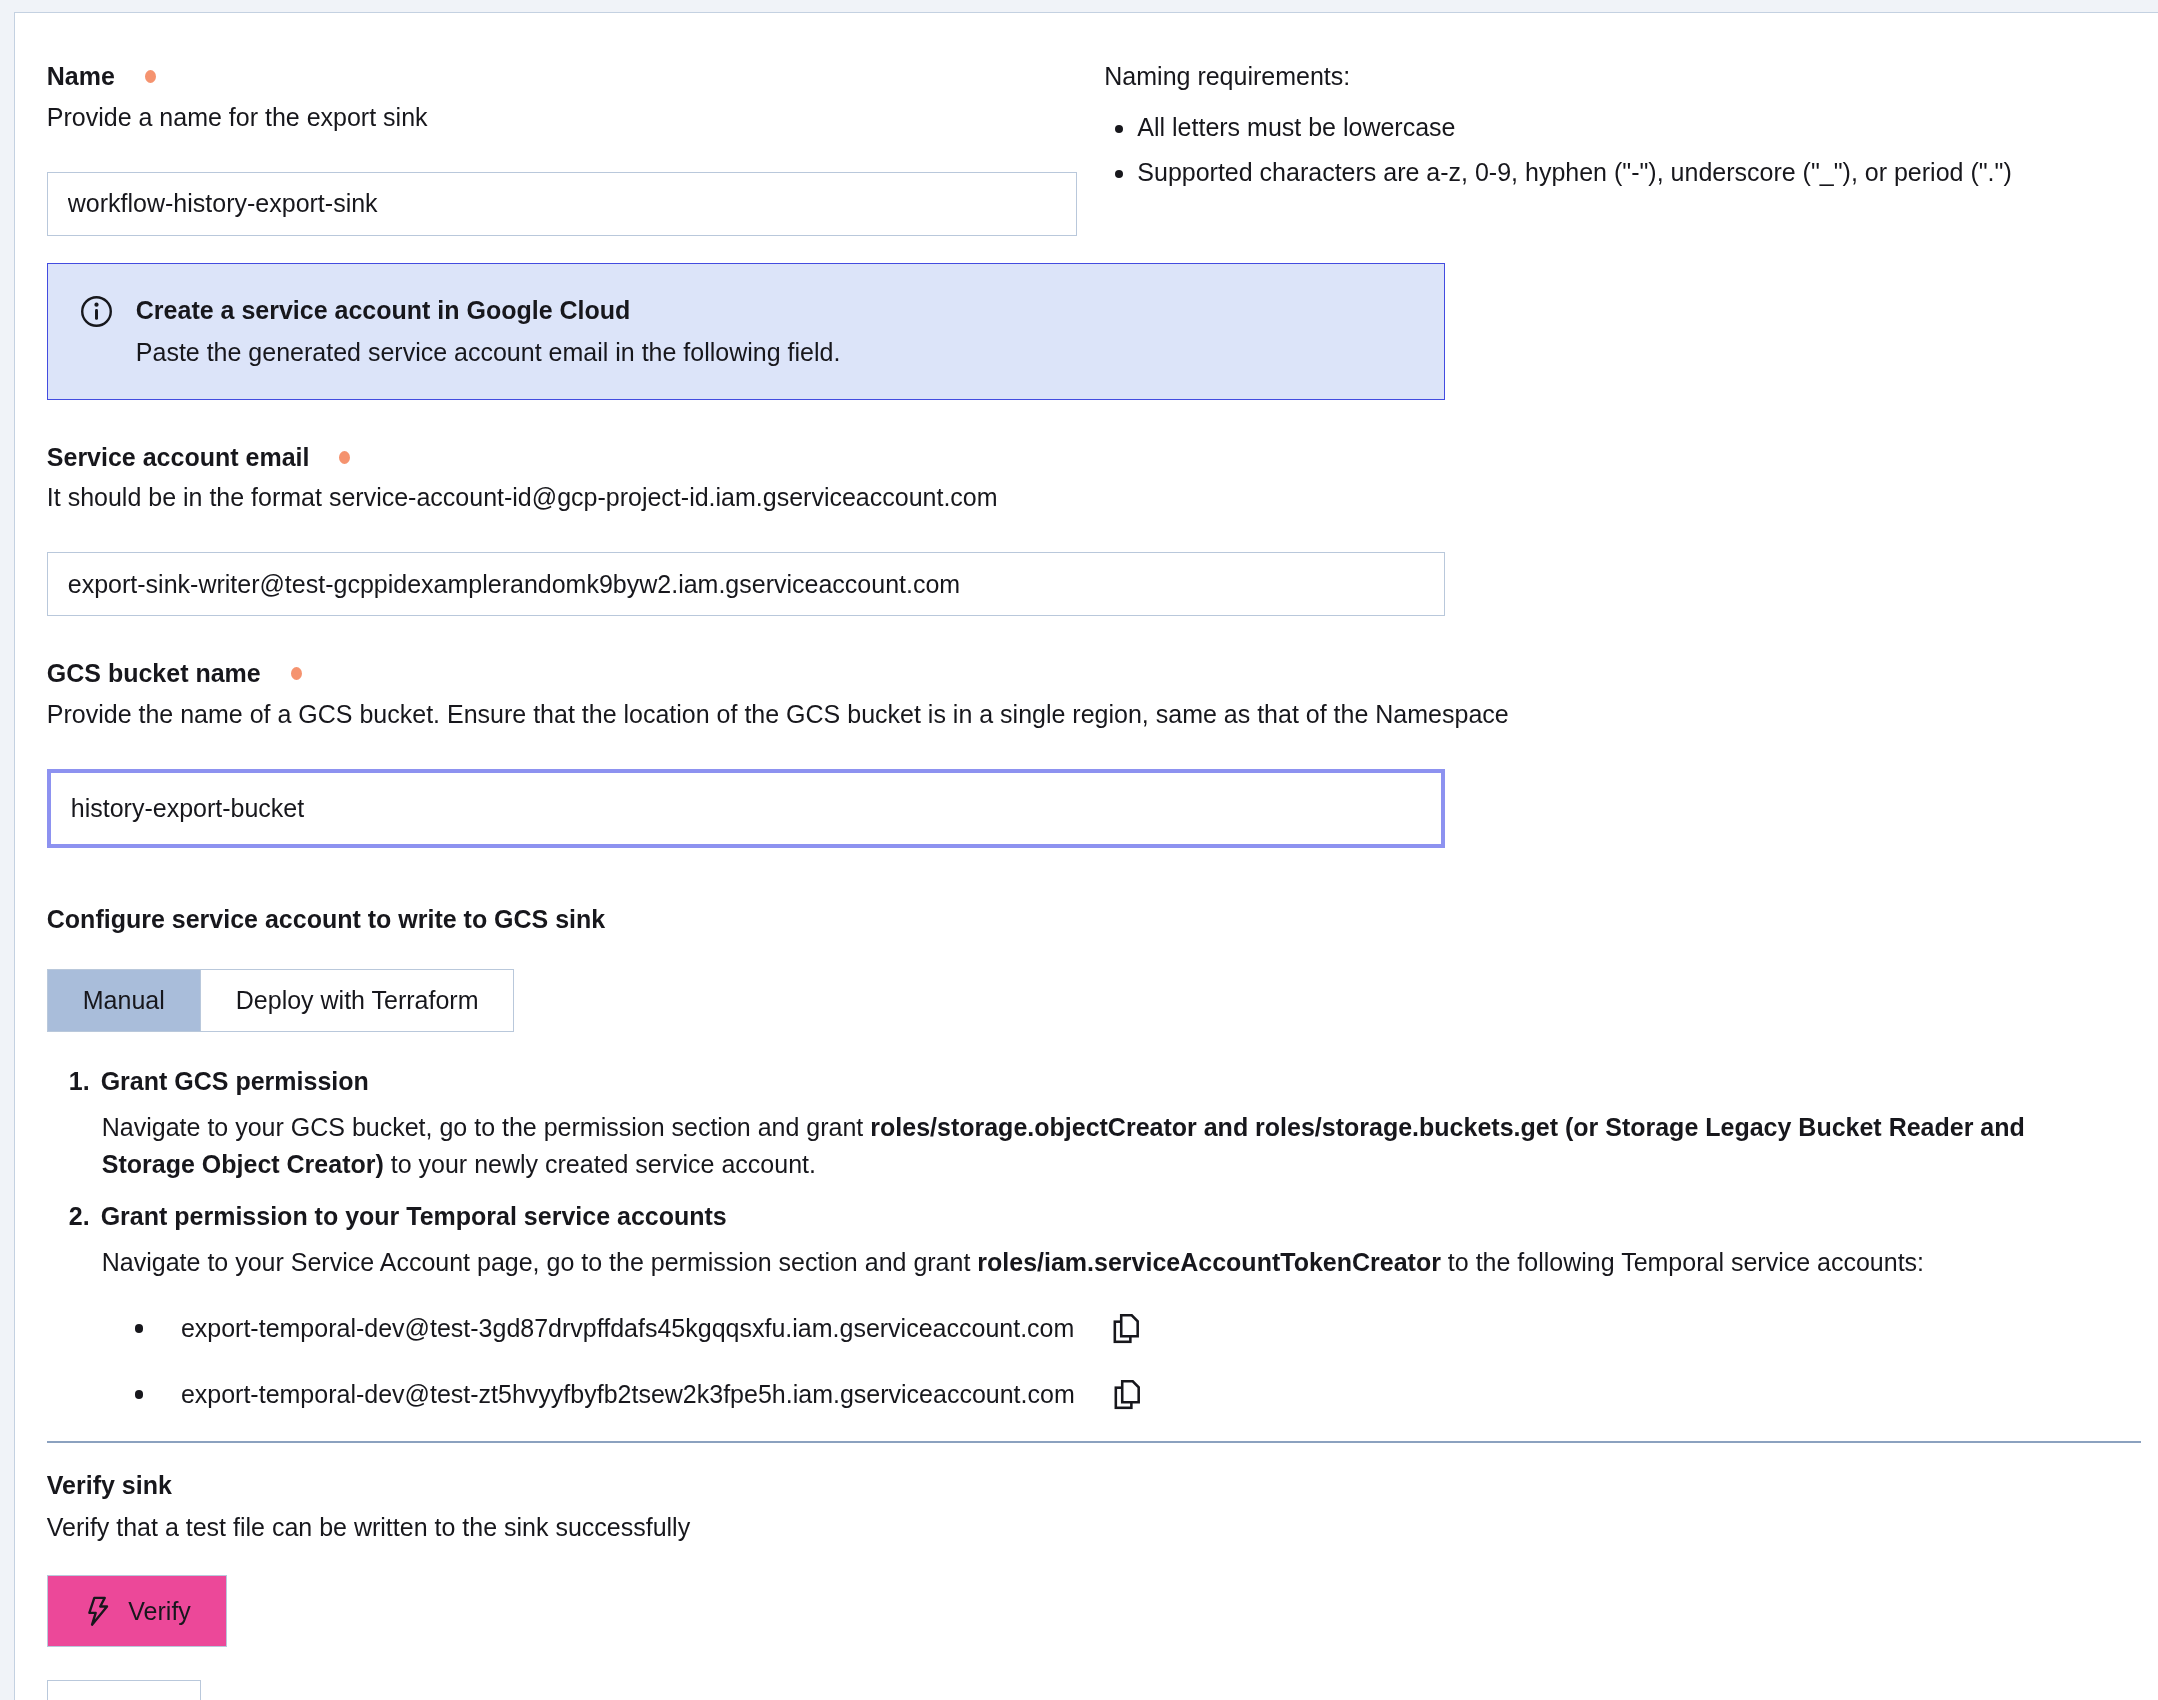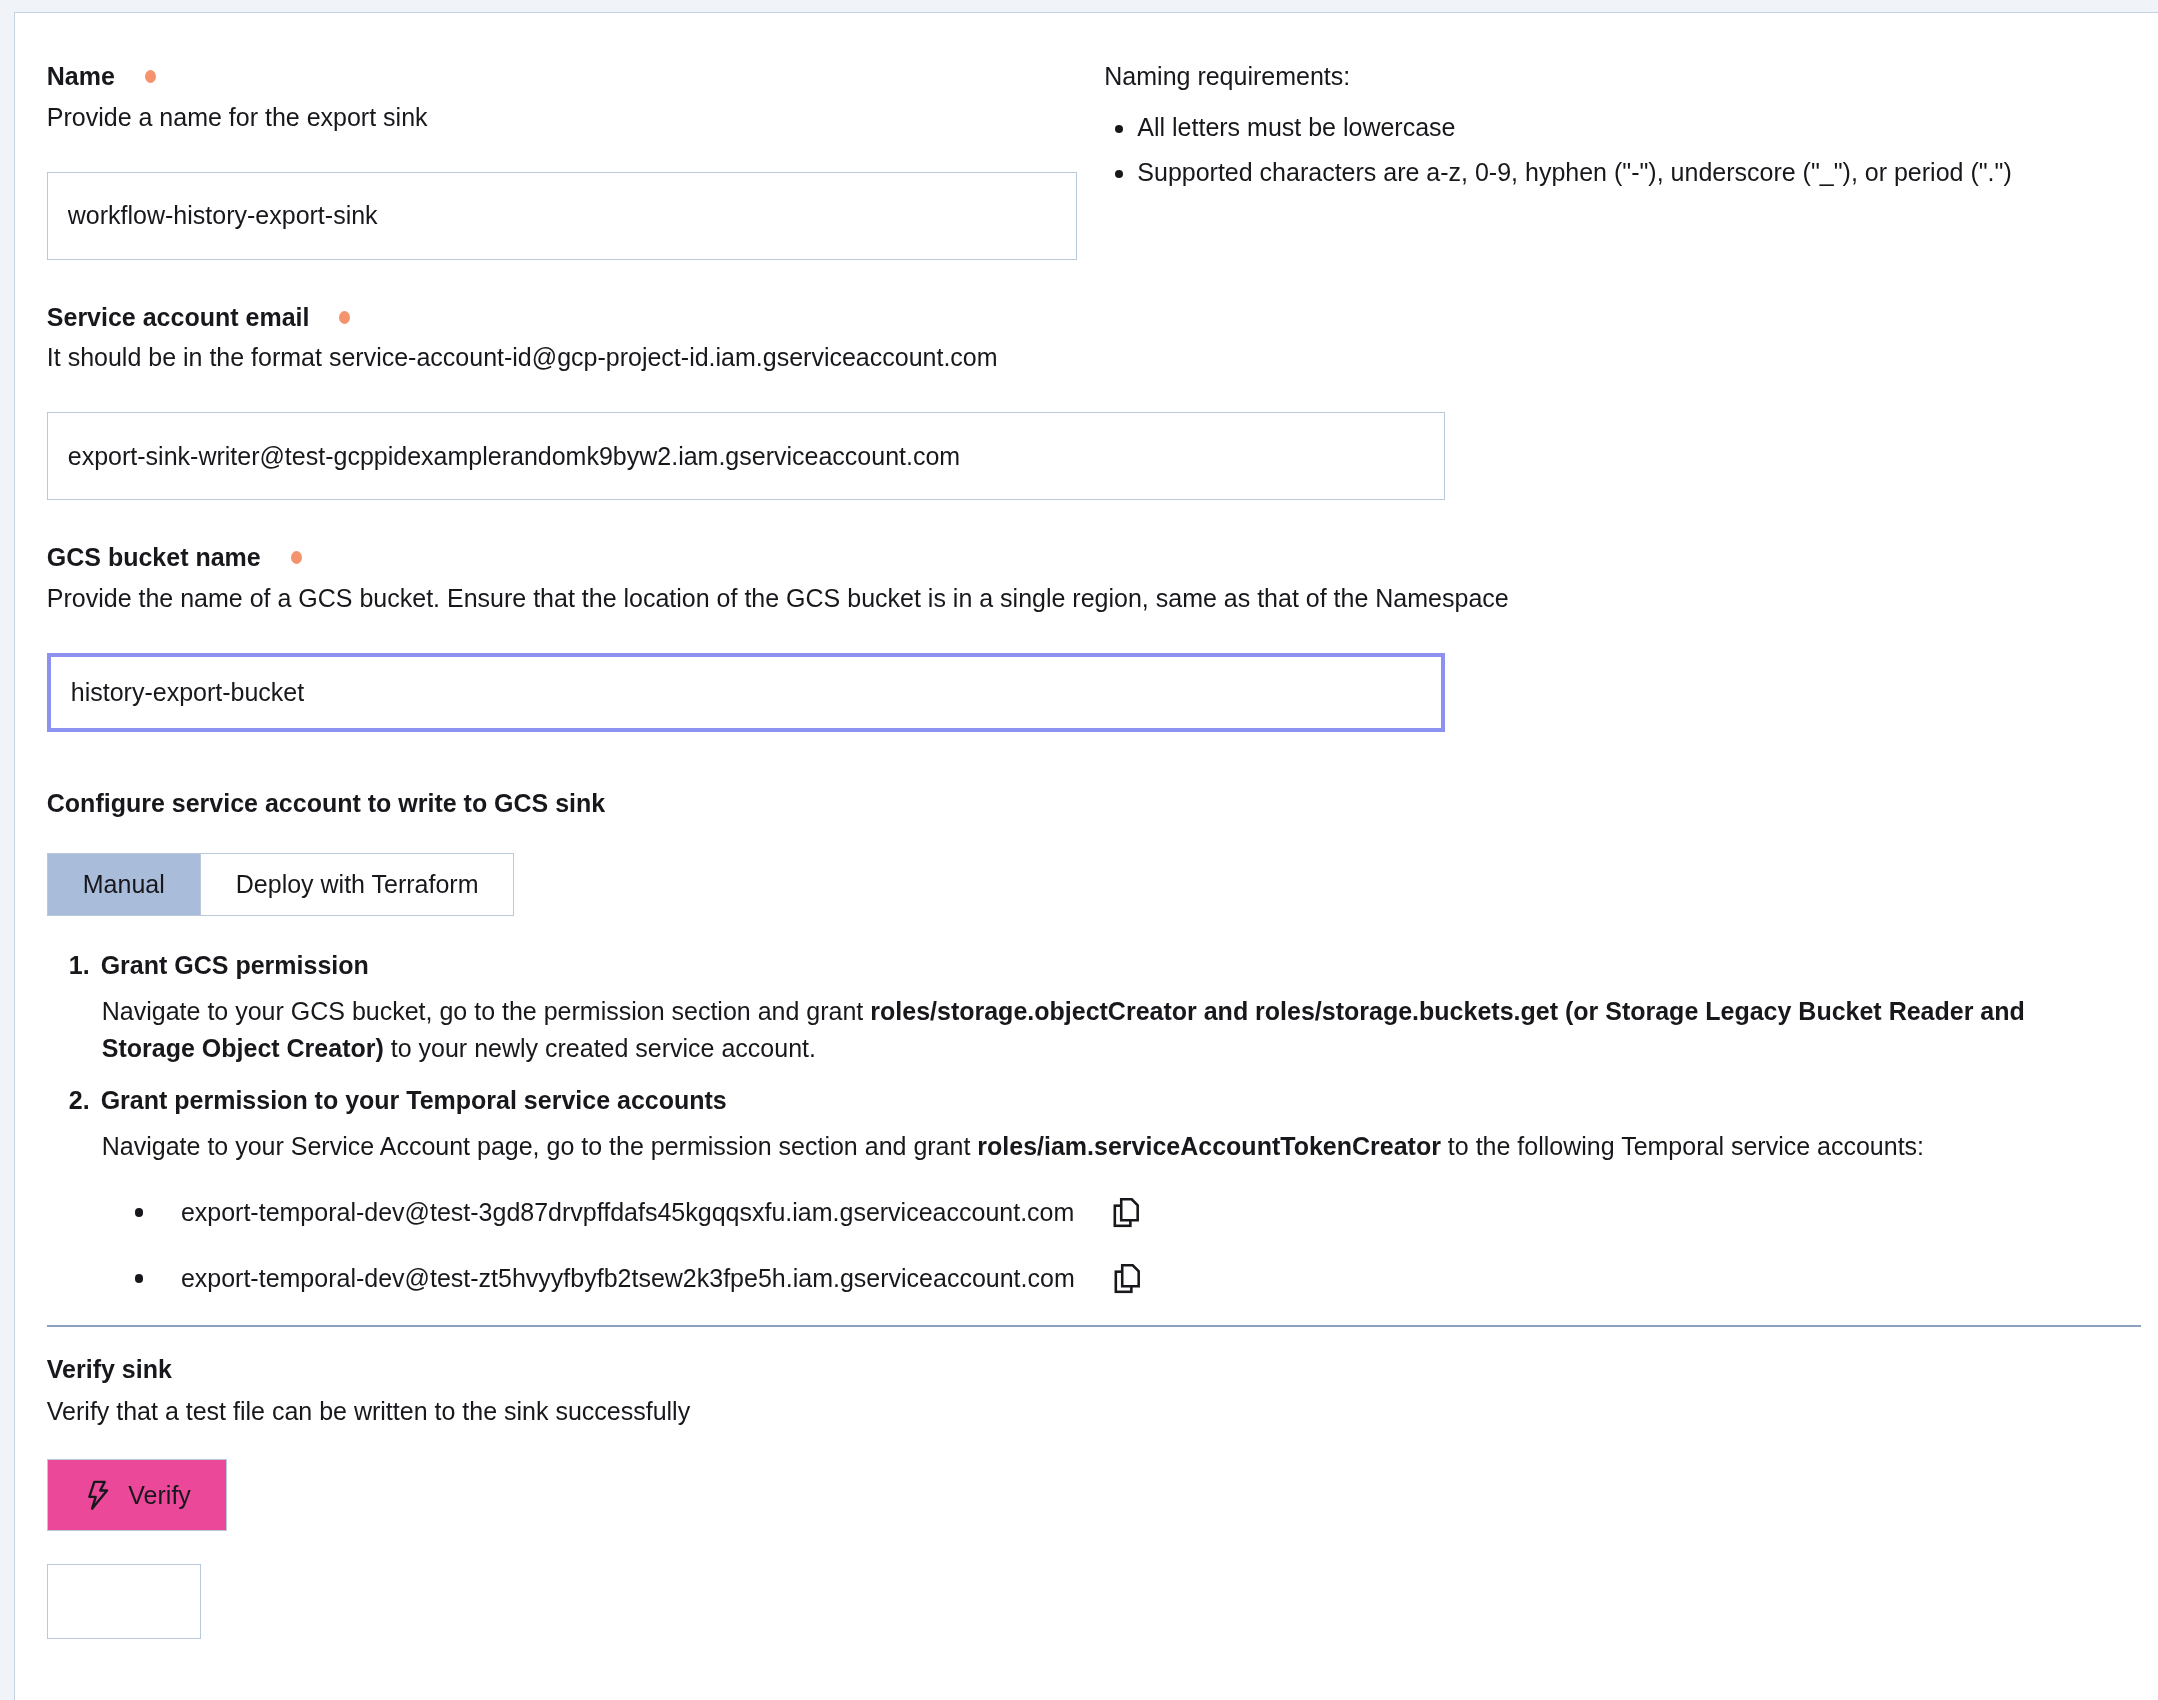--- a/index.html
+++ b/index.html
@@ -28,21 +28,21 @@
     padding:45px 27.5px 0 32px;
   }
   .top-row{display:flex;align-items:flex-start;}
   .col-left{width:1030px;flex:none;}
   .col-right{margin-left:27.5px;flex:1;min-width:0;}
   .field-label-row{display:flex;align-items:center;gap:30px;height:37px;}
   .field-label{font-weight:700;}
   .required-dot{width:11px;height:13px;border-radius:50%;background:var(--required-dot);flex:none;}
   .field-desc{margin-top:3.7px;min-height:40px;}
   .text-input{
-    display:block;margin-top:33px;width:100%;height:88px;
+    display:block;margin-top:33px;width:100%;height:64px;
     border:1.8px solid var(--input-border);background:#fff;
     padding:0 20px;font:inherit;color:inherit;outline:none;
   }
   .text-input.focused{border:4.6px solid var(--focus-border);height:79px;}
   .wide{width:1398px;}
   .req-title{height:44px;}
   .req-list{margin:0;padding:0 0 0 33px;}
   .req-list li{margin-top:7.3px;}
   .info-box{
     margin-top:27.5px;width:1398px;
@@ -101,20 +101,33 @@
     </div>
     <div class="col-right">
       <div class="req-title">Naming requirements:</div>
       <ul class="req-list">
         <li>All letters must be lowercase</li>
         <li>Supported characters are a-z, 0-9, hyphen ("-"), underscore ("_"), or period (".")</li>
       </ul>
     </div>
   </div>
 
+  <div class="info-box">
+    <span class="info-icon">
+      <svg width="35" height="35" viewBox="0 0 38 38">
+        <circle cx="19" cy="19" r="15.5" fill="none" stroke="#17171c" stroke-width="2.6"></circle>
+        <circle cx="19" cy="11.6" r="2.3" fill="#17171c"></circle>
+        <rect x="17.4" y="16.4" width="3.2" height="11.6" rx="1.4" fill="#17171c"></rect>
+      </svg>
+    </span>
+    <div>
+      <div class="info-title">Create a service account in Google Cloud</div>
+      <div class="info-desc">Paste the generated service account email in the following field.</div>
+    </div>
+  </div>
 
   <div class="field-block">
     <div class="field-label-row">
       <span class="field-label">Service account email</span>
       <span class="required-dot"></span>
     </div>
     <div class="field-desc">It should be in the format service-account-id@gcp-project-id.iam.gserviceaccount.com</div>
     <input class="text-input wide" type="text" value="export-sink-writer@test-gcppidexamplerandomk9byw2.iam.gserviceaccount.com" style="">
   </div>
 

